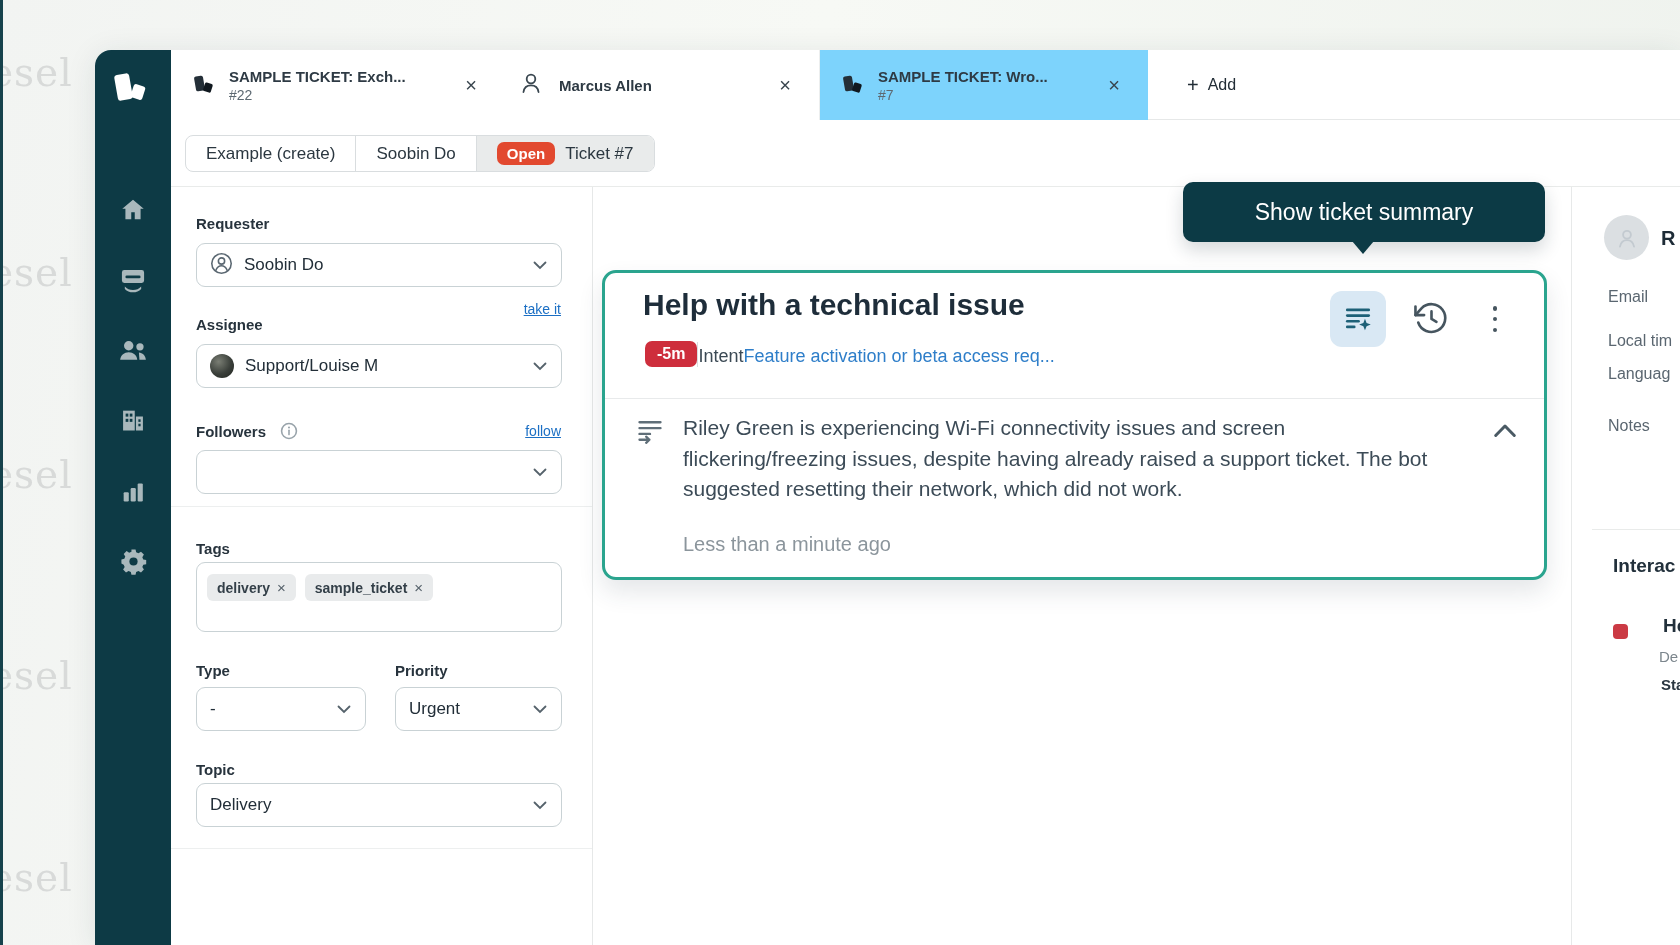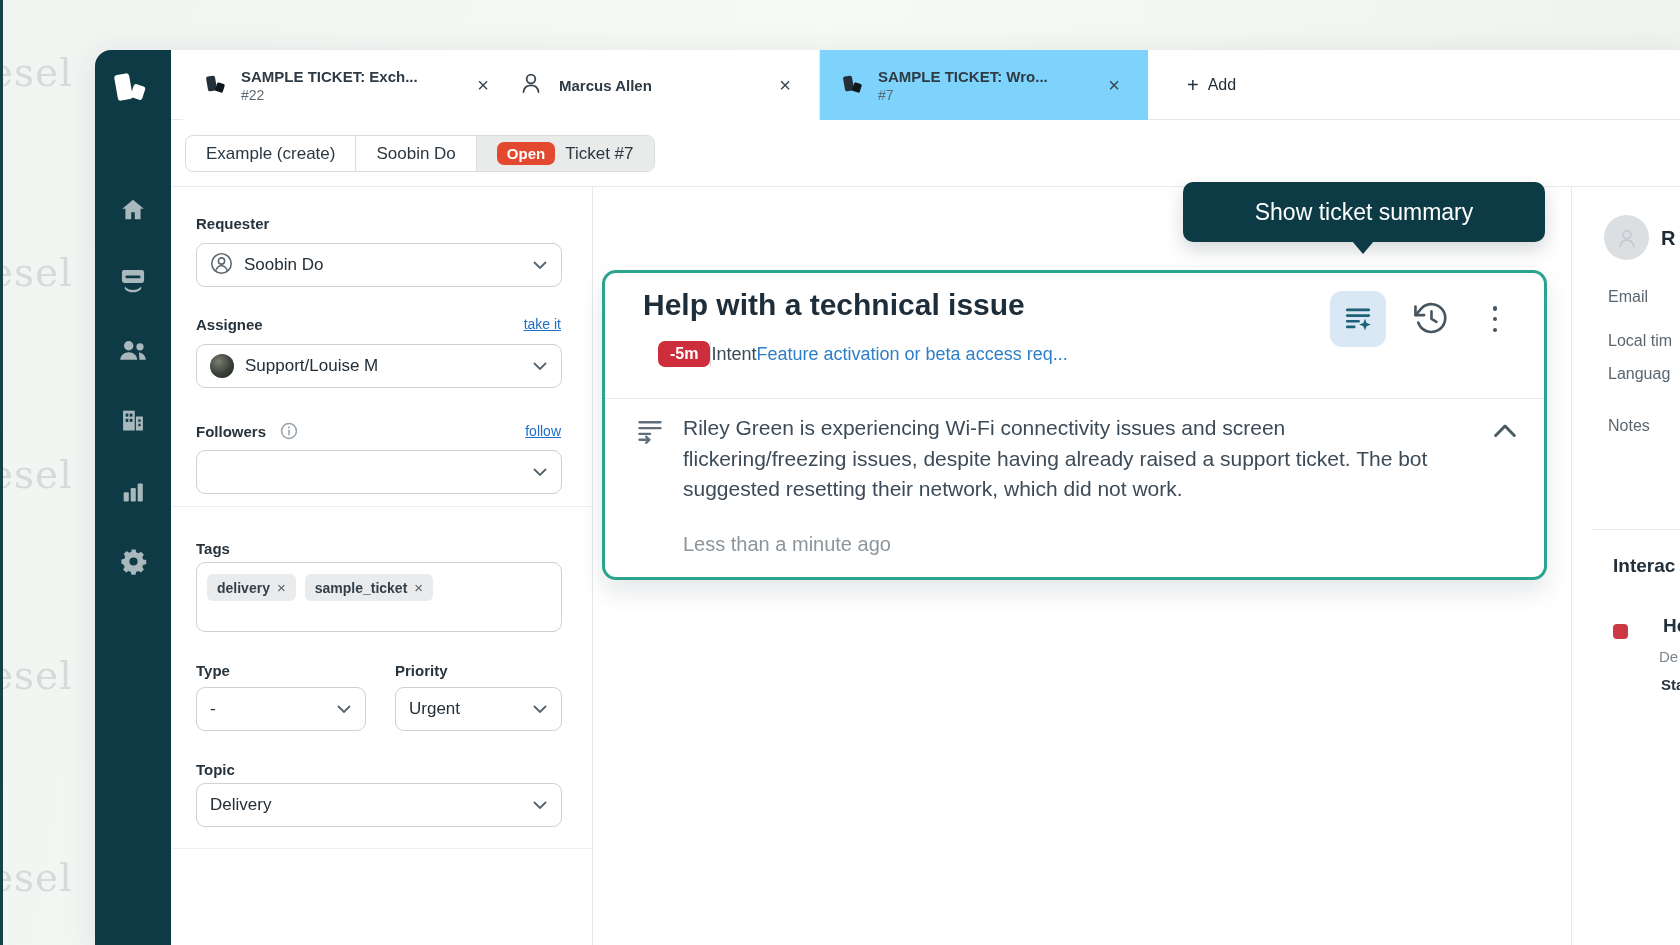--- a/index.html
+++ b/index.html
@@ -27,21 +27,21 @@
   .logo .g2 { position:absolute; left:37px; top:21px; width:12px; height:14px;
               background:#fff; border-radius:2.5px; transform:rotate(18deg); }
   .nav-ic { position:absolute; left:0; width:76px; display:flex; justify-content:center; cursor:pointer; }
   .nav-ic svg { display:block; }
 
   
   .tabbar { position:absolute; left:171px; top:50px; right:0; height:70px; background:#fff;
             border-bottom:1px solid #e6e8e8; }
   .tab { position:absolute; top:0; height:70px; display:flex; align-items:center;
          padding:0 22px; border-right:1px solid #eceeee; cursor:pointer; background:#fff; }
-  .tab.t1 { left:12px; width:335px; }
+  .tab.t1 { left:0; width:335px; }
   .tab.t2 { left:326px; width:323px; }
   .tab.t3 { left:649px; width:328px; background:#7dd3fc; border-right:none; }
   .tab-text { margin-left:16px; flex:1; min-width:0; }
   .tab-title { font-size:15px; font-weight:700; color:#2e3a44; white-space:nowrap; }
   .tab-sub { font-size:14px; color:#5d6972; margin-top:2px; }
   .tab-close { font-size:20px; color:#39454e; padding:2px 6px; cursor:pointer; line-height:1; }
   .ticket-glyph { position:relative; width:20px; height:22px; flex:0 0 auto; }
   .ticket-glyph .tg1 { position:absolute; left:2px; top:2px; width:9px; height:15px;
                        background:#242f38; border-radius:2px; transform:rotate(-10deg); }
   .ticket-glyph .tg2 { position:absolute; left:11px; top:9px; width:7.5px; height:8.5px;
@@ -87,21 +87,21 @@
   .card { position:absolute; left:9px; top:83px; width:945px; height:310px; background:#fff;
           border:3px solid #2aa48e; border-radius:14px;
           box-shadow:0 12px 24px rgba(40,60,70,0.12); }
   .card-title { position:absolute; left:38px; top:15px; font-size:30px; font-weight:700; color:#1e2d3a; }
   .sum-btn { position:absolute; right:158px; top:18px; width:56px; height:56px; background:#d9e8f4;
              border-radius:12px; display:flex; align-items:center; justify-content:center; cursor:pointer; }
   .hist-btn { position:absolute; right:94px; top:27px; cursor:pointer; }
   .kebab { position:absolute; right:40px; top:31px; width:18px; height:30px; cursor:pointer;
            display:flex; flex-direction:column; align-items:center; justify-content:space-between; padding:2px 0; }
   .kebab i { width:4.5px; height:4.5px; border-radius:50%; background:#46555f; }
-  .meta-row { position:absolute; left:53px; top:68px; display:flex; align-items:center; }
+  .meta-row { position:absolute; left:40px; top:68px; display:flex; align-items:flex-end; }
   .sla { background:#ce2e3c; color:#fff; font-weight:700; font-size:16px; padding:4px 12px;
          border-radius:7px; }
   .vsep { width:1px; height:25px; background:#d9dde0; }
   .intent-lab { font-size:18px; color:#3b4954; }
   .intent-link { font-size:18px; color:#2e7ec9; cursor:pointer; }
   .card-div { position:absolute; left:0; right:0; top:125px; height:1px; background:#e8eaeb; }
   .body-ic { position:absolute; left:31px; top:144px; }
   .card-body { position:absolute; left:78px; top:140px; width:766px; font-size:21px;
                line-height:30.5px; color:#3c4b57; }
   .card-time { position:absolute; left:78px; top:260px; font-size:20px; color:#8b959c; }
@@ -269,21 +269,21 @@
       </span>
       <span class="val">Soobin Do</span>
       <span class="chev">
         <svg width="14" height="9" viewBox="0 0 14 9" fill="none" stroke="#55626b" stroke-width="1.8" stroke-linecap="round">
             <path d="M1.5 1.5 7 7l5.5-5.5"></path>
           </svg>
       </span>
     </div>
 
     <div class="fld-label" style="top:129px">Assignee</div>
-    <a class="fld-link" style="top:129px; right:31px">take it</a>
+    <a class="fld-link" style="top:114px; right:31px">take it</a>
     <div class="select" style="top:157px">
       <span class="avatar-sm"></span>
       <span class="val">Support/Louise M</span>
       <span class="chev">
         <svg width="14" height="9" viewBox="0 0 14 9" fill="none" stroke="#55626b" stroke-width="1.8" stroke-linecap="round">
             <path d="M1.5 1.5 7 7l5.5-5.5"></path>
           </svg>
       </span>
     </div>
 

